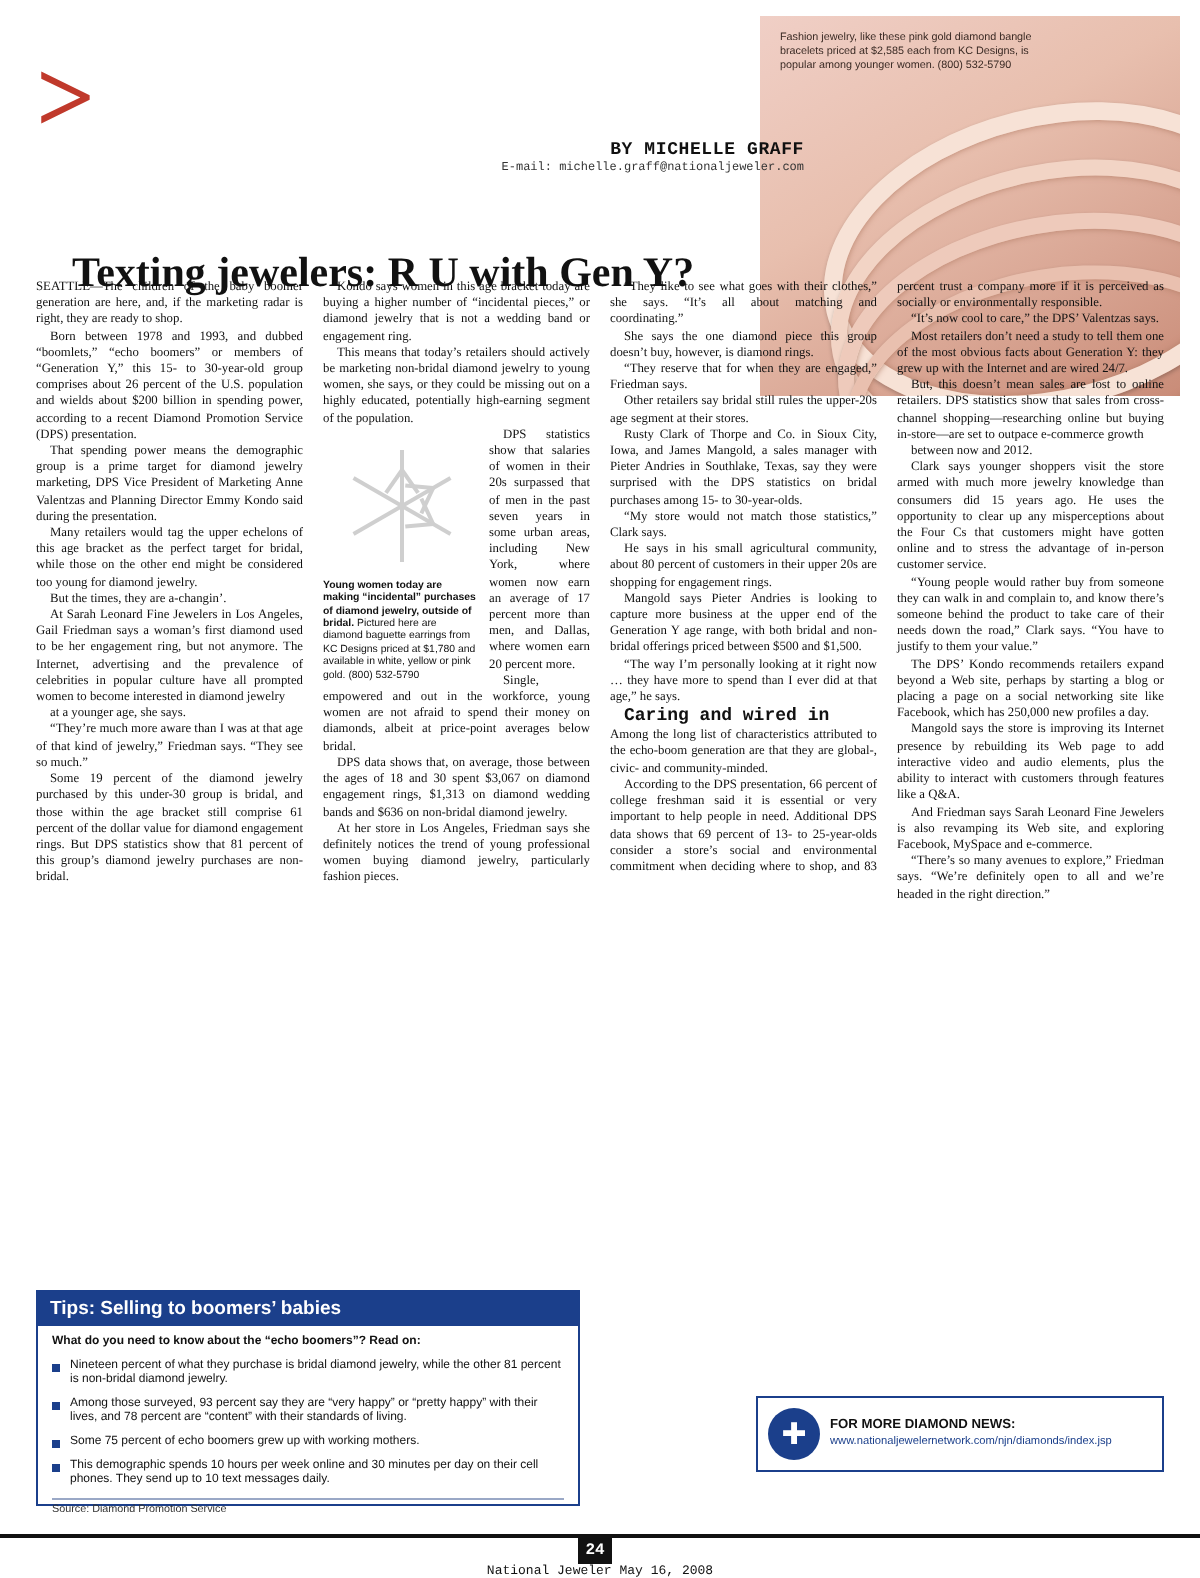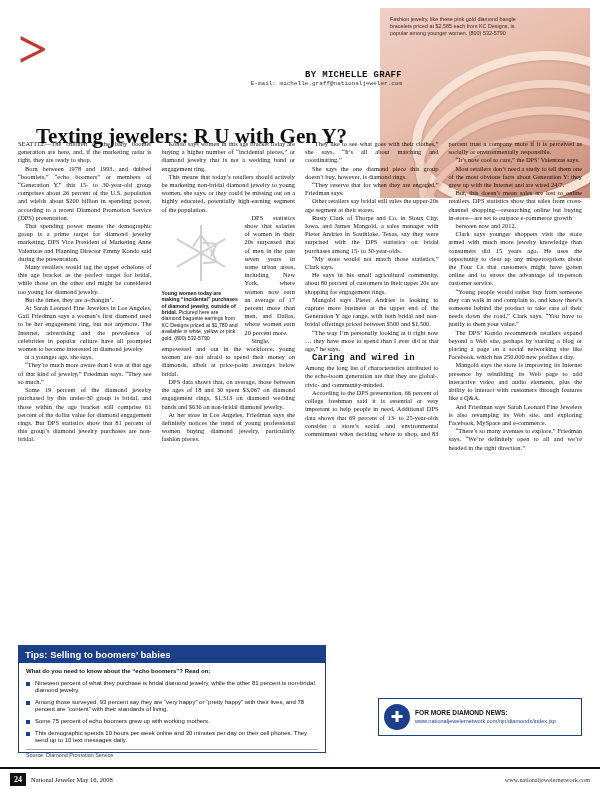--- a/index.html
+++ b/index.html
@@ -91,21 +91,21 @@
   .snow span::before { transform:rotate(35deg); }
   .snow span::after { transform:rotate(-35deg); }
   .art-cap {
     font-family:"Liberation Sans", sans-serif; font-size:5.2px; line-height:6.4px;
     font-weight:bold; color:#111; text-indent:0; text-align:left;
   }
   .art-cap .light { font-weight:normal; }
 
   
   .tips {
-    position:absolute; left:18px; top:645px; width:308px; height:108px;
+    position:absolute; left:18px; top:645px; width:272px; height:108px;
     border:1px solid #1b3f8b;
   }
   .tips-title {
     background:#1b3f8b; color:#fff; font-family:"Liberation Sans", sans-serif;
     font-weight:bold; font-size:9.5px; padding:3px 6px;
   }
   .tips-body { padding:5px 7px 4px 7px; font-family:"Liberation Sans", sans-serif; font-size:6px; line-height:7.6px; }
   .tips-intro { font-weight:bold; margin:0 0 4px 0; }
   .tip-item { position:relative; padding-left:9px; margin:0 0 4px 0; }
   .tip-item::before {
@@ -124,22 +124,22 @@
     display:flex; align-items:center; justify-content:center; font-size:15px; margin-right:5px; flex:0 0 auto;
   }
   .promo-text { font-family:"Liberation Sans", sans-serif; font-size:6.6px; line-height:9px; }
   .promo-text .t1 { font-weight:bold; }
   .promo-text .t2 { font-size:5.6px; color:#1b3f8b; }
 
   
   .footer {
     position:absolute; left:0; bottom:0; width:600px; height:22px;
     border-top:2px solid #111;
-    font-family:Liberation Serif, serif; font-size:6.5px;
-    display:flex; align-items:center; padding:0 10px;
+    font-family:Liberation Mono, monospace; font-size:6.5px;
+    display:flex; align-items:center; padding:0 10px;flex-direction:column;
   }
   .pg-num {
     background:#111; color:#fff; font-weight:bold; font-size:8px;
     padding:2px 4px; margin-right:5px;
   }
   .foot-left { flex:1; }
   .foot-right { color:#333; font-size:6.2px; }
 </style>
 </head>
 <body>

